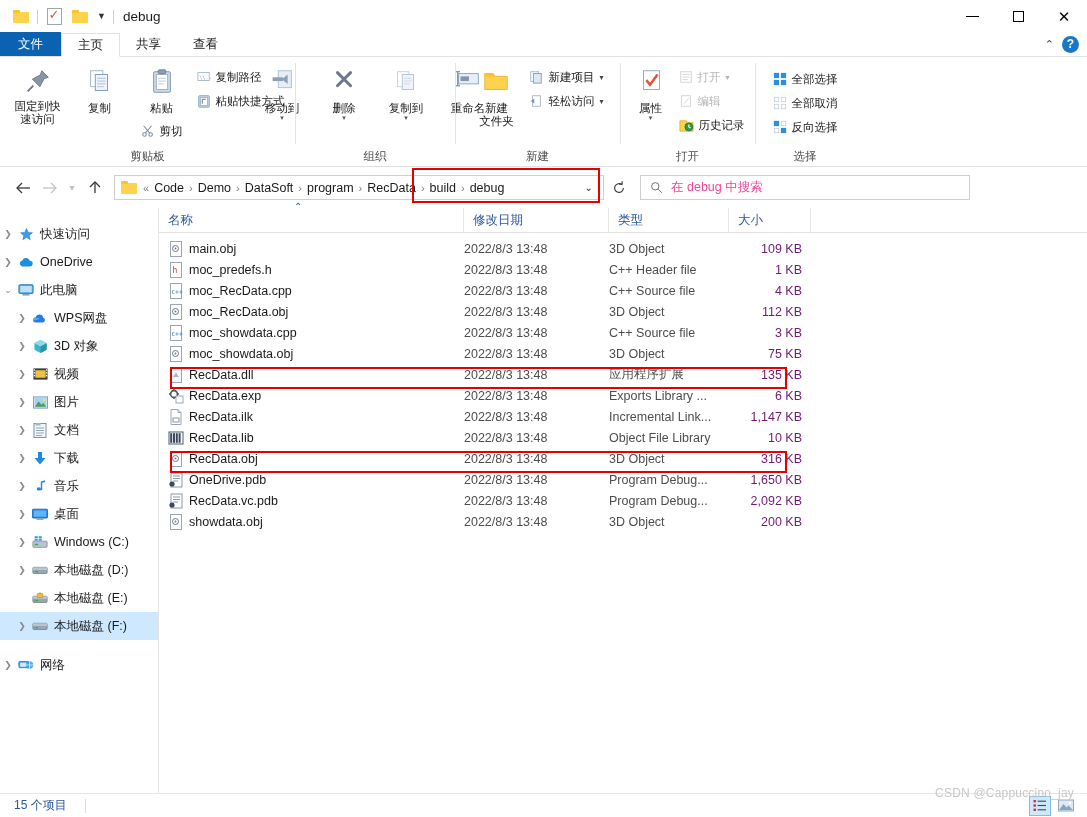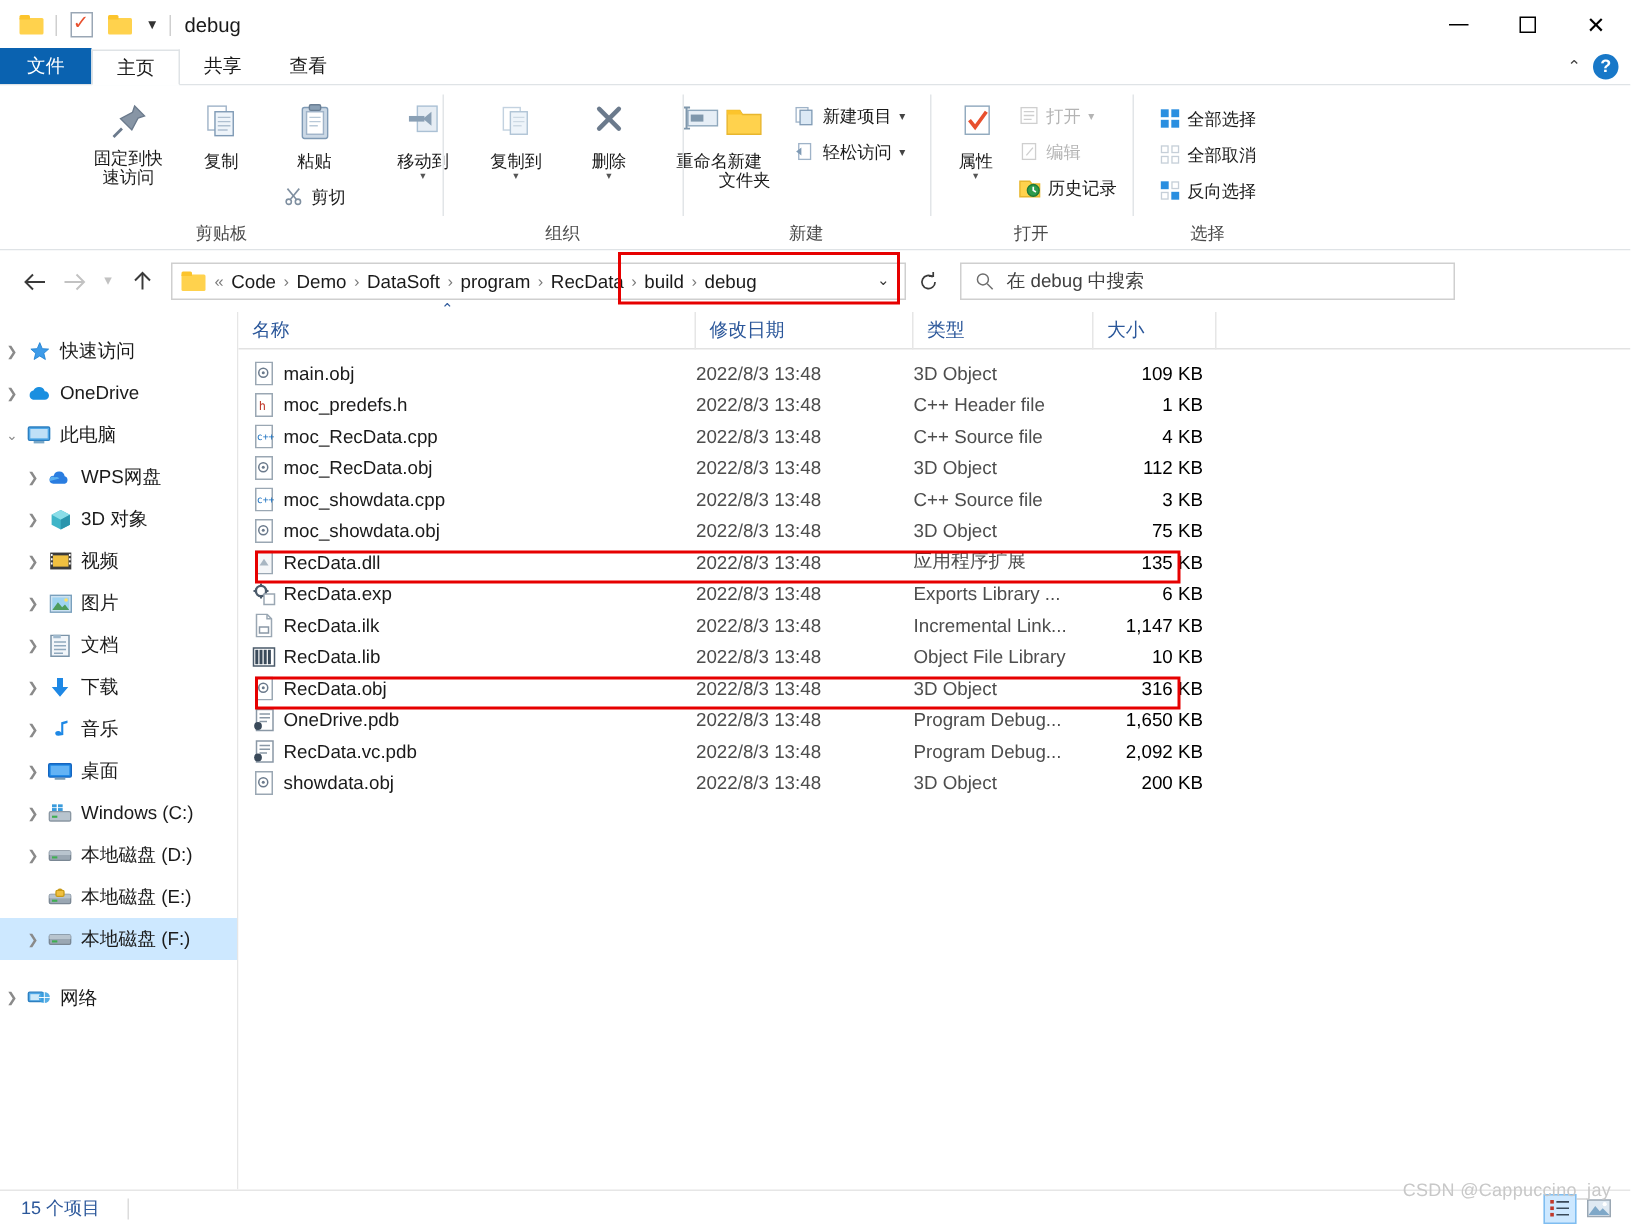--- a/index.html
+++ b/index.html
@@ -165,21 +165,21 @@
   .refreshbtn {
     width: 26px; height: 25px; display: flex; align-items: center; justify-content: center;
     font-size: 14px; color: #333; margin-left: 2px;
   }
   .searchbox {
     flex: none; width: 330px; height: 25px; margin-left: 8px;
     border: 1px solid #cfcfcf; background: #fff;
     display: flex; align-items: center; gap: 8px; padding: 0 9px;
   }
   .searchbox .sicon { font-size: 12px; color: #6d6d6d; }
-  .searchbox .sph { font-size: 12.5px; color: #404040; }
+  .searchbox .sph { font-size: 12.5px; color: #ec4899; }
 
   
   .main {
     position: absolute; left: 0; top: 208px; width: 1087px; height: 585px;
     display: flex; background: #ffffff;
   }
   .navpane {
     width: 159px; height: 585px; background: #ffffff;
     border-right: 1px solid #e6e6e6;
     padding-top: 12px; overflow: hidden;
@@ -213,21 +213,21 @@
   .sortmark {
     position: absolute; left: 135px; top: -7px; font-size: 10px; color: #2b579a;
   }
   .frow {
     display: flex; height: 21px; align-items: center;
     font-size: 12.5px; color: #1a1a1a;
   }
   .fc-name { width: 305px; display: flex; align-items: center; gap: 5px; padding-left: 9px; }
   .fc-date { width: 145px; color: #4d4d4d; }
   .fc-type { width: 120px; color: #4d4d4d; }
-  .fc-size { width: 82px; color: #000000; text-align: right; padding-right: 9px; }
+  .fc-size { width: 82px; color: #701a75; text-align: right; padding-right: 9px; }
   .fico { width: 16px; height: 16px; flex: none; display: inline-block; }
 
   
   .statusbar {
     position: absolute; left: 0; top: 793px; width: 1087px; height: 24px;
     background: #ffffff; border-top: 1px solid #e6e6e6;
     display: flex; align-items: center;
   }
   .status-text { font-size: 12px; color: #2b579a; padding-left: 14px; }
   .status-sep { width: 1px; height: 14px; background: #dcdcdc; margin-left: 18px; }
@@ -335,56 +335,73 @@
                 <circle cx="4" cy="12" r="2"></circle>
                   <circle cx="11" cy="12" r="2"></circle>
                 <line x1="5" y1="10.5" x2="12" y2="2"></line>
                   <line x1="10" y1="10.5" x2="3" y2="2"></line>
               </g>
             </svg>
             <span>剪切</span>
           </div>
         </div>
 
+        <div class="smallcol">
+          <div class="smallbtn">
+            <svg width="14" height="14" viewBox="0 0 16 16" class="ico">
+              <rect x="1" y="3" width="13" height="9" fill="#fff" stroke="#9fb3c8"></rect>
+              <text x="2.5" y="10" font-size="6" fill="#8aa0b5" font-family="monospace">\\..</text>
+            </svg>
+            <span>复制路径</span>
+          </div>
+          <div class="smallbtn">
+            <svg width="14" height="14" viewBox="0 0 16 16" class="ico">
+              <rect x="2" y="2" width="12" height="13" rx="1" fill="#ccd9e6" stroke="#7f9ab5"></rect>
+              <rect x="4" y="4" width="8" height="9" fill="#fff" stroke="#9fb3c8"></rect>
+              <path d="M6 11 L6 6 L10 6" stroke="#4a6b8a" fill="none" stroke-width="1"></path>
+            </svg>
+            <span>粘贴快捷方式</span>
+          </div>
+        </div>
       </div>
       <div class="rgroup-label">剪贴板</div>
     </div>
 
     <div class="rgroup" style="width:160px;align-items:center;">
       <div class="rgroup-body">
         <div class="bigbtn">
           <svg class="ic-copy" viewBox="0 0 32 32">
             <rect x="12" y="4" width="14" height="18" fill="#e6edf4" stroke="#aac0d4"></rect>
             <path d="M16 13 L22 8 L22 18 Z" fill="#8aa0b5"></path>
             <rect x="6" y="11" width="11" height="4" fill="#8aa0b5"></rect>
           </svg>
           <div class="glabel">移动到</div>
+          <div class="gcaret">▾</div>
+        </div>
+        <div class="bigbtn">
+          <svg class="ic-copy" viewBox="0 0 32 32">
+            <g stroke="#6b7a8c" stroke-width="3.2" stroke-linecap="round">
+              <line x1="9" y1="6" x2="23" y2="20"></line>
+                <line x1="23" y1="6" x2="9" y2="20"></line>
+            </g>
+          </svg>
+          <div class="glabel">删除</div>
           <div class="gcaret">▾</div>
         </div>
         <div class="bigbtn">
           <svg class="ic-copy" viewBox="0 0 32 32">
             <rect x="7" y="5" width="12" height="16" fill="#fff" stroke="#c3d2e0"></rect>
             <rect x="12" y="8" width="12" height="16" fill="#eef4fa" stroke="#b0c4d6"></rect>
             <g stroke="#cdd9e4" stroke-width="1">
               <line x1="14" y1="12" x2="22" y2="12"></line>
                 <line x1="14" y1="15" x2="22" y2="15"></line>
               <line x1="14" y1="18" x2="20" y2="18"></line>
             </g>
           </svg>
           <div class="glabel">复制到</div>
-          <div class="gcaret">▾</div>
-        </div>
-        <div class="bigbtn">
-          <svg class="ic-copy" viewBox="0 0 32 32">
-            <g stroke="#6b7a8c" stroke-width="3.2" stroke-linecap="round">
-              <line x1="9" y1="6" x2="23" y2="20"></line>
-                <line x1="23" y1="6" x2="9" y2="20"></line>
-            </g>
-          </svg>
-          <div class="glabel">删除</div>
           <div class="gcaret">▾</div>
         </div>
         <div class="bigbtn">
           <svg class="ic-copy" viewBox="0 0 32 32">
             <rect x="6" y="7" width="21" height="11" fill="#e6eef6" stroke="#8fa8bd"></rect>
             <rect x="8" y="10" width="9" height="5" fill="#7f97ac"></rect>
             <g stroke="#7f97ac" stroke-width="1.4">
               <line x1="5" y1="5" x2="5" y2="20"></line>
                 <line x1="2.5" y1="5" x2="7.5" y2="5"></line>
                 <line x1="2.5" y1="20" x2="7.5" y2="20"></line>

